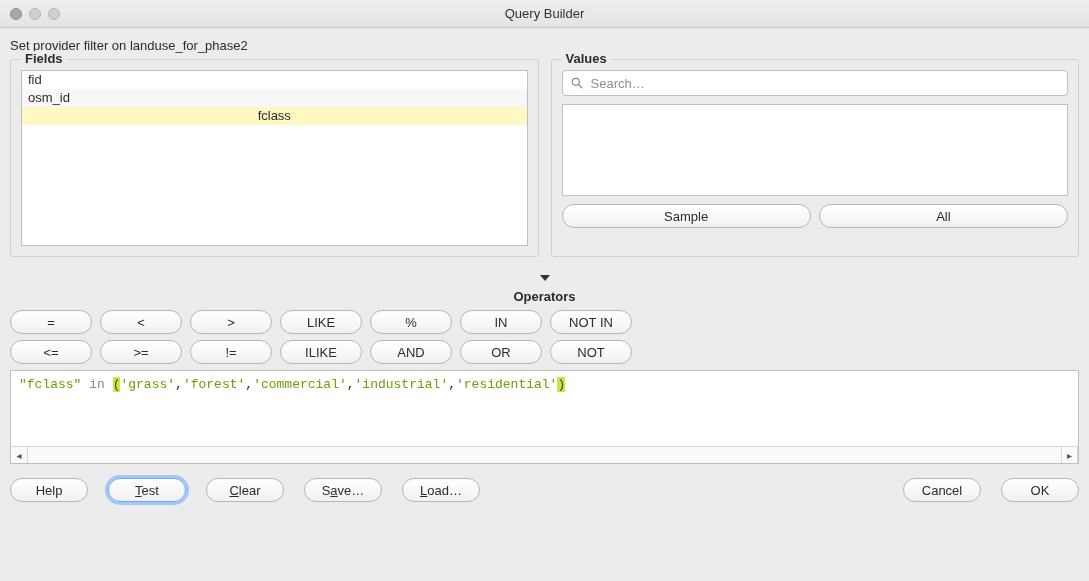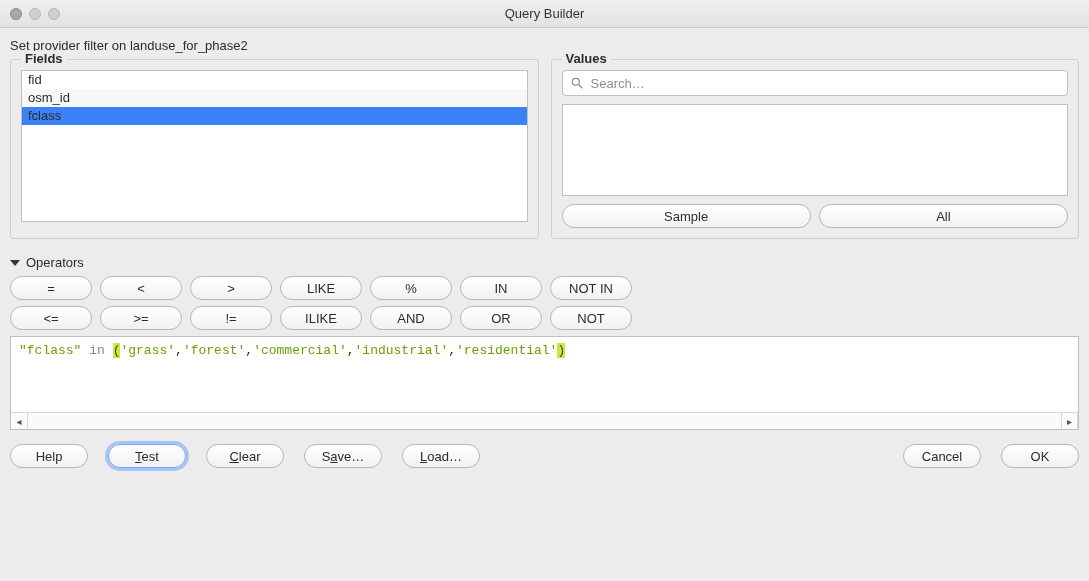--- a/index.html
+++ b/index.html
@@ -24,45 +24,45 @@
   .tc.close { background:#a7a7a7; border-color:#8d8d8d;}
   .wtitle { position:absolute; left:0; right:0; text-align:center; font-size:13px; color:#333; pointer-events:none;}
   .content { padding: 8px 10px 10px 10px; display:flex; flex-direction:column; height: calc(581px - 27px); }
   .instruction { font-size:13px; margin: 2px 0 6px 0; }
   .top-row { display:flex; gap:12px; }
   .group { border:1px solid #cfcfcf; border-radius:3px; padding:10px; position:relative; background:#ececec;}
   .group-label { position:absolute; top:-9px; left:10px; background:#ececec; padding:0 4px; font-weight:600; font-size:13px;}
   .fields-group { flex:1; min-width: 0; }
   .values-group { flex:1; min-width: 0; }
   .listbox {
-    background:#fff; border:1px solid #bfbfbf; height:152px;
+    background:#fff; border:1px solid #bfbfbf; height:176px;
     font-size:13px; overflow:auto;
   }
   .listbox .item { padding:1px 6px; line-height:16px; cursor:default;}
   .listbox .item:nth-child(even){ background:#f7f7f7; }
-  .listbox .item.selected { background:#3b82f6; }
+  .listbox .item.selected { background:#fef9c3;text-align:center; }
   .search-wrap { position:relative; margin-bottom:8px;}
   .search-wrap svg { position:absolute; left:8px; top:50%; transform:translateY(-50%); width:14px; height:14px; fill:none; stroke:#8a8a8a; stroke-width:2;}
   .search {
     width:100%; height:26px; border:1px solid #bfbfbf; border-radius:4px;
     padding:0 20px 0 28px; font-size:13px; background:#fff; color:#222;
   }
   .search::placeholder{color:#8f8f8f;}
   .values-list { background:#fff; border:1px solid #bfbfbf; height:92px; margin-bottom:8px;}
   .btnrow { display:flex; gap:8px; }
   .btn {
     height:24px; border:1px solid #b6b6b6; background:linear-gradient(#ffffff,#f1f1f1);
     border-radius:12px; font-size:13px; display:flex; align-items:center; justify-content:center;
     cursor:default; user-select:none;
   }
   .half { flex:1; }
   .chk-row { display:flex; align-items:center; gap:6px; margin-top:8px;}
   .chk { width:14px; height:14px; border:1px solid #9a9a9a; border-radius:2px; background:#fff;}
   .operators { margin-top:16px; }
-  .op-header { display:flex; align-items:center; gap:6px; font-weight:400; margin-bottom:6px; cursor:default;}
+  .op-header { display:flex; align-items:center; gap:6px; font-weight:700; margin-bottom:6px; cursor:default;flex-direction:column;}
   .op-header svg{width:10px;height:10px; fill:#333;}
   .op-grid .row{ display:flex; gap:8px; margin-bottom:6px;}
   .op-btn { width:82px; }
   .expr-label { font-weight:600; margin:10px 0 6px 0;}
   .expr-box {
     border:1px solid #bfbfbf; background:#fff; height:94px;
     display:flex; flex-direction:column;
   }
   .expr-text { flex:1; padding:6px 8px; font-family: "Courier New", monospace; font-size:13px; white-space:pre; overflow:hidden;}
   .tok-str { color:#6aa006; }

